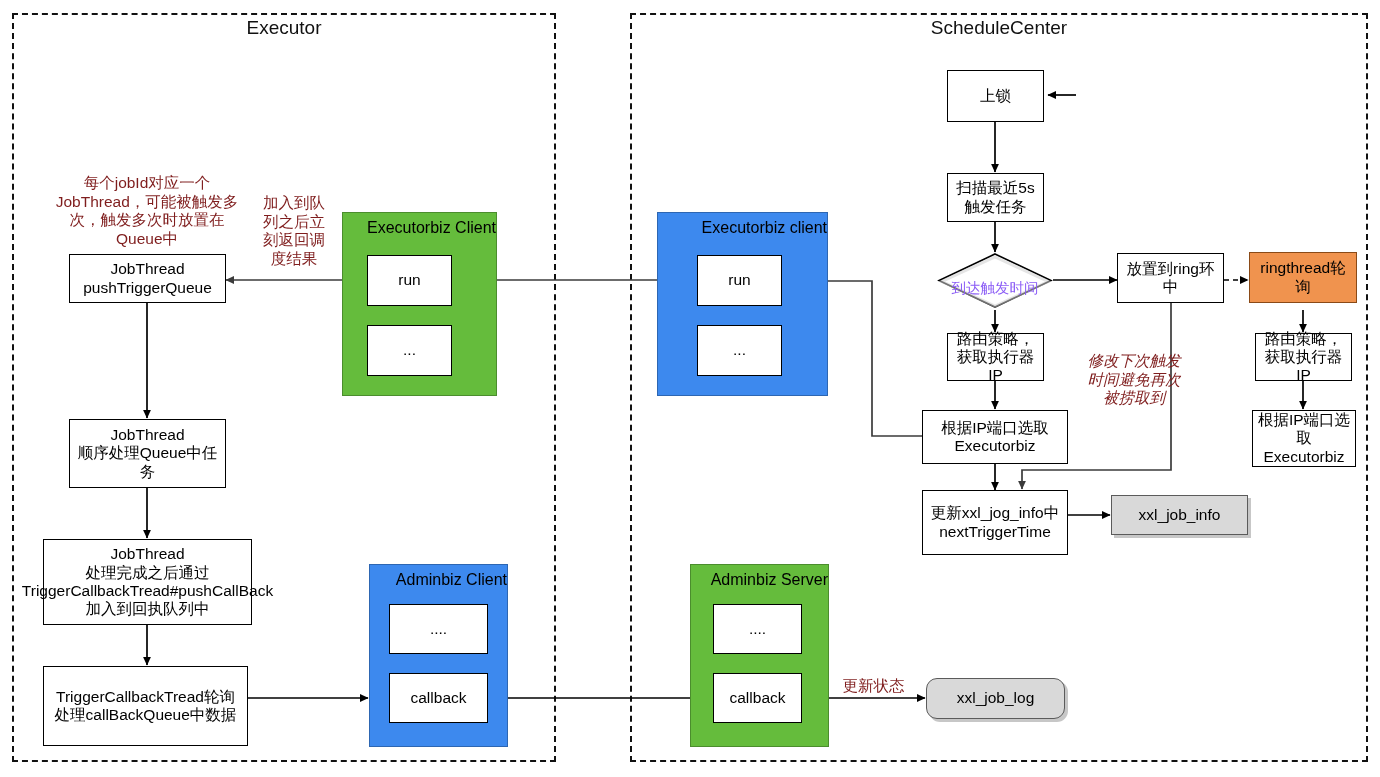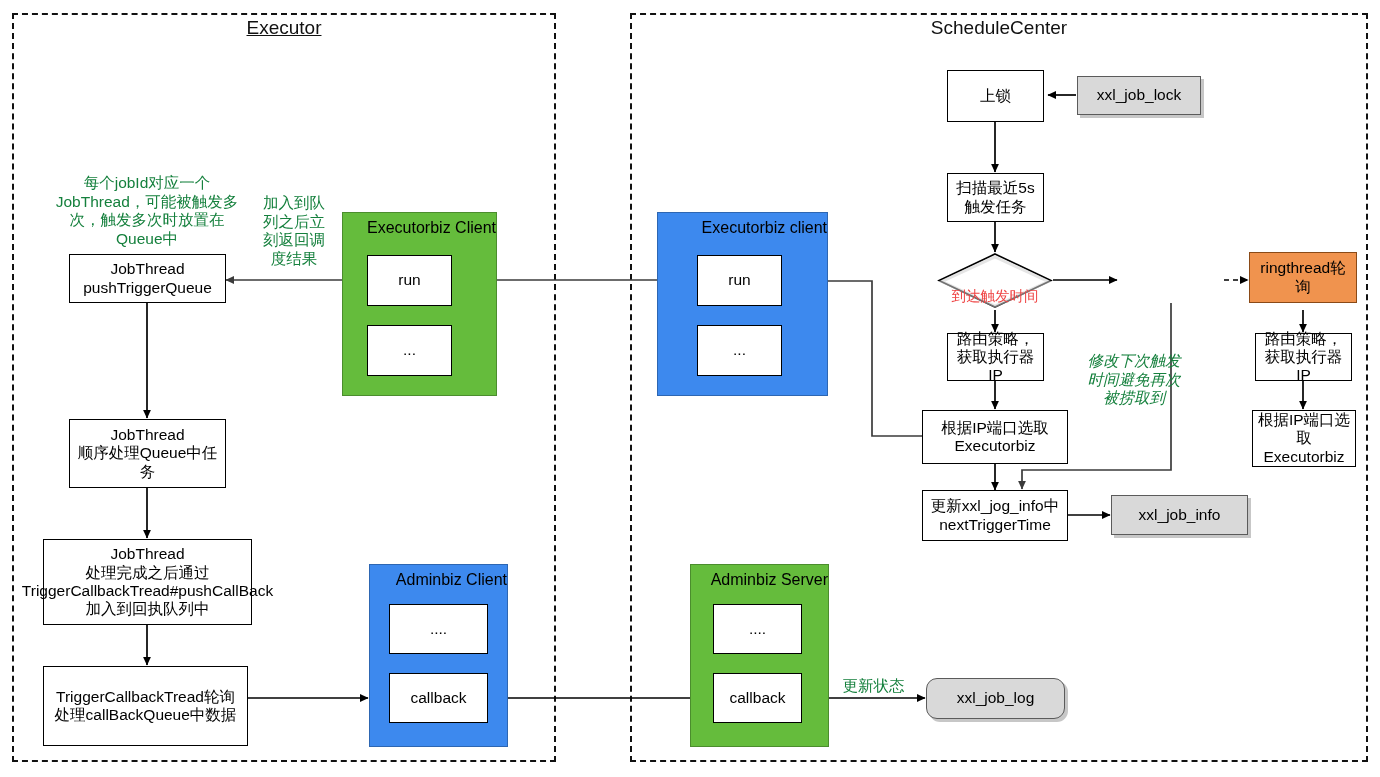--- a/index.html
+++ b/index.html
@@ -11,35 +11,35 @@
         text-align:center;font-size:15.5px;line-height:1.18;color:#000;}
   .plain{background:#fff;border:1.6px solid #000;}
   .group{border:1.4px solid rgba(0,0,0,.25);align-items:flex-start;}
   .group-label{position:absolute;width:100%;left:0;top:6px;text-align:right;font-size:16px;color:#000;}
   .green{background:#65bc3c;}
   .blue{background:#3d89ee;}
   .orange{background:#f0934e;border:1.6px solid #8a4a17;}
   .store{background:#d9d9d9;border:1.6px solid #5b5b5b;box-shadow:3px 3px 0 rgba(0,0,0,.22);font-size:15.5px;}
   .diamond-wrap{position:absolute;}
   .diamond-wrap svg{position:absolute;left:0;top:0;overflow:visible;}
-  .diamond-txt{position:absolute;left:0;top:16px;width:100%;height:100%;display:flex;align-items:center;
-     justify-content:center;text-align:center;font-size:14.5px;line-height:1.15;color:#ef4444;}
-  .note{position:absolute;text-align:center;font-size:15.5px;line-height:1.2;color:#15803d;}
+  .diamond-txt{position:absolute;left:0;top:8px;width:100%;height:100%;display:flex;align-items:center;
+     justify-content:center;text-align:center;font-size:14.5px;line-height:1.15;color:#8b5cf6;}
+  .note{position:absolute;text-align:center;font-size:15.5px;line-height:1.2;color:#7f1d1d;}
   svg.edges{position:absolute;left:0;top:0;width:1380px;height:777px;pointer-events:none;}
   .ln{stroke:#3b3b3b;stroke-width:1.7;fill:none;}
   .lnk{stroke:#000;stroke-width:1.7;fill:none;}
   .dash{stroke-dasharray:5 4;}
 </style>
 </head>
 <body>
 
 <div id="canvas">
 
   <div class="panel" style="left:12px;top:13px;width:544px;height:749px;"></div>
-  <div class="panel-title" style="left:12px;top:17px;width:544px;text-decoration:underline;">Executor</div>
+  <div class="panel-title" style="left:12px;top:17px;width:544px;">Executor</div>
 
   <div class="panel" style="left:630px;top:13px;width:738px;height:749px;"></div>
   <div class="panel-title" style="left:630px;top:17px;width:738px;">ScheduleCenter</div>
 
   <svg class="edges">
     <defs>
       <marker id="ah" markerWidth="9" markerHeight="9" refX="8" refY="4.5" orient="auto" markerUnits="userSpaceOnUse">
         <path d="M0,0.6 L8.6,4.5 L0,8.4 z" fill="#3b3b3b"></path>
       </marker>
       <marker id="ahk" markerWidth="9" markerHeight="9" refX="8" refY="4.5" orient="auto" markerUnits="userSpaceOnUse">
@@ -130,40 +130,40 @@
   <div class="node plain" style="left:697px;top:325px;width:85px;height:51px;">...</div>
 
   <div class="node group green" style="left:690px;top:564px;width:139px;height:183px;">
     <div class="group-label">Adminbiz Server</div>
   </div>
   <div class="node plain" style="left:713px;top:604px;width:89px;height:50px;">....</div>
   <div class="node plain" style="left:713px;top:673px;width:89px;height:50px;">callback</div>
 
   <div class="node plain" style="left:947px;top:70px;width:97px;height:52px;">上锁</div>
 
-  <div class="node store" style="left:1077px;top:76px;width:124px;height:39px;">xxl_job_lock</div>
 
   <div class="node plain" style="left:947px;top:173px;width:97px;height:49px;padding:0 3px;">扫描最近5s触发任务</div>
 
   <div class="diamond-wrap" style="left:937px;top:252px;width:116px;height:57px;">
     <svg width="116" height="57" viewBox="0 0 116 57">
       <polygon points="58,2 114,28.5 58,55 2,28.5" fill="#fff" stroke="#000" stroke-width="1.6"></polygon>
       <polygon points="58,5 111,29.5 58,54 5,29.5" fill="none" stroke="#cfcfcf" stroke-width="3" opacity="0.55"></polygon>
     </svg>
     <div class="diamond-txt">到达触发时间</div>
   </div>
 
   <div class="node plain" style="left:947px;top:333px;width:97px;height:48px;padding:0 3px;">路由策略，获取执行器IP</div>
 
   <div class="node plain" style="left:922px;top:410px;width:146px;height:54px;padding:0 3px;">根据IP端口选取Executorbiz</div>
 
-  <div class="node plain" style="left:922px;top:490px;width:146px;height:51px;padding:0 3px;">更新xxl_jog_info中nextTriggerTime</div>
+  <div class="node plain" style="left:922px;top:490px;width:146px;height:65px;padding:0 3px;">更新xxl_jog_info中nextTriggerTime</div>
 
   <div class="node store" style="left:1111px;top:495px;width:137px;height:40px;">xxl_job_info</div>
 
+  <div class="node plain" style="left:1117px;top:253px;width:107px;height:50px;padding:0 3px;">放置到ring环中</div>
 
   <div class="node orange" style="left:1249px;top:252px;width:108px;height:51px;padding:0 3px;
        display:flex;align-items:center;justify-content:center;text-align:center;font-size:15.5px;line-height:1.18;">ringthread轮询</div>
 
   <div class="node plain" style="left:1255px;top:333px;width:97px;height:48px;padding:0 3px;">路由策略，获取执行器IP</div>
 
   <div class="node plain" style="left:1252px;top:410px;width:104px;height:57px;padding:0 3px;">根据IP端口选取Executorbiz</div>
 
   <div class="note" style="left:1080px;top:352px;width:108px;font-style:italic;">修改下次触发时间避免再次被捞取到</div>
 

